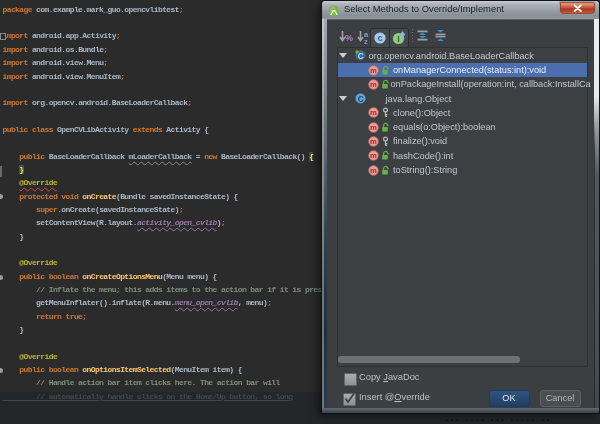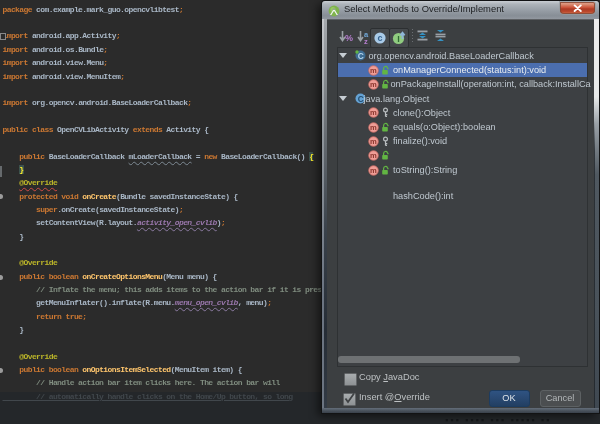--- a/index.html
+++ b/index.html
@@ -179,21 +179,21 @@
             <rect x="1.2" y="5" width="5.6" height="4.6" rx="0.8" fill="#62b543"></rect>
           </svg>
         <div class="ttext" style="left:53px;text-align:center;">onPackageInstall(operation:int, callback:InstallCa</div>
       </div>
       <div class="trow" style="top:43.3px;">
         <div class="tarr"></div>
         <svg class="mic" style="left:17.5px;" width="11" height="11" viewBox="0 0 11 11">
             <circle cx="5.5" cy="5.5" r="5" fill="#65a2d4"></circle>
             <text x="5.7" y="8.6" font-size="8.4" font-weight="bold" fill="#234d6f" font-family="Liberation Sans" text-anchor="middle">C</text>
           </svg>
-        <div class="ttext" style="left:26px;">java.lang.Object</div>
+        <div class="ttext" style="left:48px;">java.lang.Object</div>
       </div>
       <div class="trow" style="top:57.6px;">
         <svg class="mic" style="left:30.5px;" width="11" height="11" viewBox="0 0 11 11">
             <circle cx="5.5" cy="5.5" r="4.8" fill="#ef9d96" stroke="#c96b63" stroke-width="0.8"></circle>
             <text x="5.5" y="8.2" font-size="7.6" font-weight="bold" fill="#8a342c" font-family="Liberation Sans" text-anchor="middle">m</text>
           </svg>
         <svg class="mic" style="left:43px;" width="10" height="11" viewBox="0 0 10 11">
             <circle cx="4.5" cy="3" r="1.9" stroke="#b9bdc0" stroke-width="1.2" fill="none"></circle>
             <path d="M4.5 4.9 L4.5 9.6 M4.5 7.6 L6.3 7.6 M4.5 9.3 L6 9.3" stroke="#b9bdc0" stroke-width="1.2" fill="none"></path>
           </svg>
@@ -223,21 +223,21 @@
       </div>
       <div class="trow" style="top:100.5px;">
         <svg class="mic" style="left:30.5px;" width="11" height="11" viewBox="0 0 11 11">
             <circle cx="5.5" cy="5.5" r="4.8" fill="#ef9d96" stroke="#c96b63" stroke-width="0.8"></circle>
             <text x="5.5" y="8.2" font-size="7.6" font-weight="bold" fill="#8a342c" font-family="Liberation Sans" text-anchor="middle">m</text>
           </svg>
         <svg class="mic" style="left:43px;" width="10" height="11" viewBox="0 0 10 11">
             <path d="M2.6 5.2 L2.6 3.4 A2 2 0 0 1 6.4 2.6 L7.3 4.2" stroke="#62b543" stroke-width="1.2" fill="none"></path>
             <rect x="1.2" y="5" width="5.6" height="4.6" rx="0.8" fill="#62b543"></rect>
           </svg>
-        <div class="ttext" style="left:55.5px;margin-top:40px;">hashCode():int</div>
+        <div class="ttext" style="left:55.5px;">hashCode():int</div>
       </div>
       <div class="trow" style="top:114.8px;">
         <svg class="mic" style="left:30.5px;" width="11" height="11" viewBox="0 0 11 11">
             <circle cx="5.5" cy="5.5" r="4.8" fill="#ef9d96" stroke="#c96b63" stroke-width="0.8"></circle>
             <text x="5.5" y="8.2" font-size="7.6" font-weight="bold" fill="#8a342c" font-family="Liberation Sans" text-anchor="middle">m</text>
           </svg>
         <svg class="mic" style="left:43px;" width="10" height="11" viewBox="0 0 10 11">
             <path d="M2.6 5.2 L2.6 3.4 A2 2 0 0 1 6.4 2.6 L7.3 4.2" stroke="#62b543" stroke-width="1.2" fill="none"></path>
             <rect x="1.2" y="5" width="5.6" height="4.6" rx="0.8" fill="#62b543"></rect>
           </svg>

